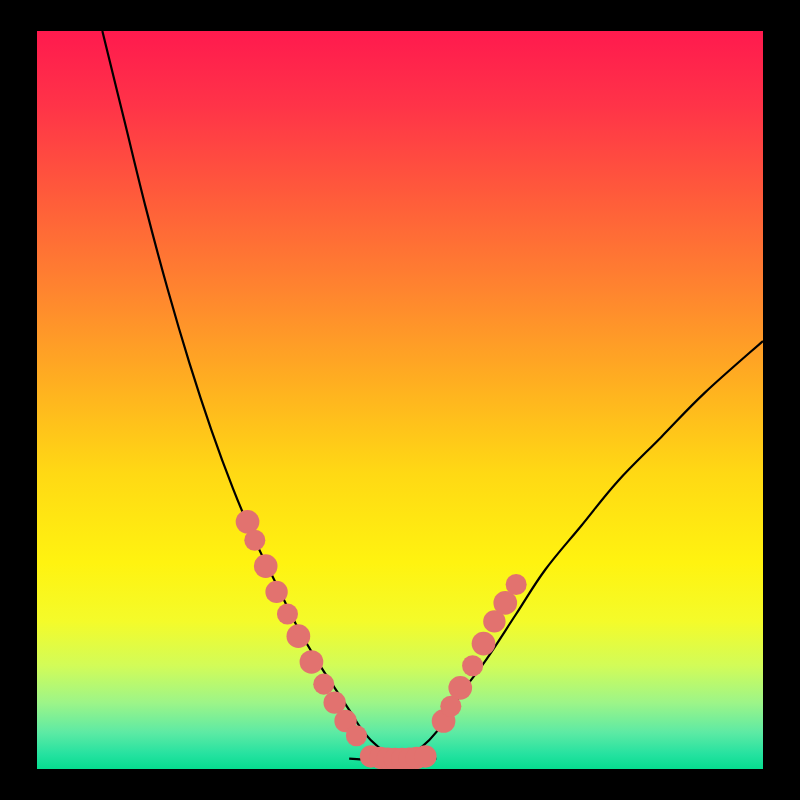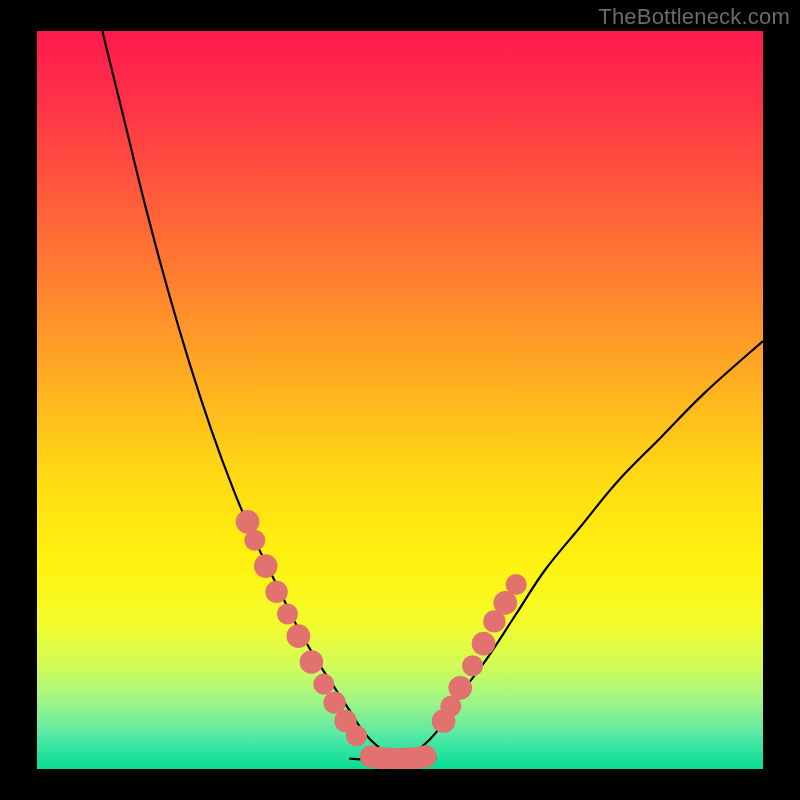--- a/index.html
+++ b/index.html
@@ -36,21 +36,20 @@
     overflow: hidden;
   }
   svg {
     display: block;
   }
 </style>
 </head>
 <body>
 <div class="container">
 
-  <div class="watermark">TheBottleneck.com</div>
 
   <div class="plot-area">
     <svg id="chart-svg" width="726" height="738" viewBox="0 0 726 738">
       <defs>
         <linearGradient id="bg-grad" x1="0" y1="0" x2="0" y2="1">
 
         <stop offset="0%" stop-color="#ff1a4e"></stop>
             <stop offset="10%" stop-color="#ff3348"></stop>
             <stop offset="22%" stop-color="#ff5a3b"></stop>
             <stop offset="35%" stop-color="#ff842f"></stop>

